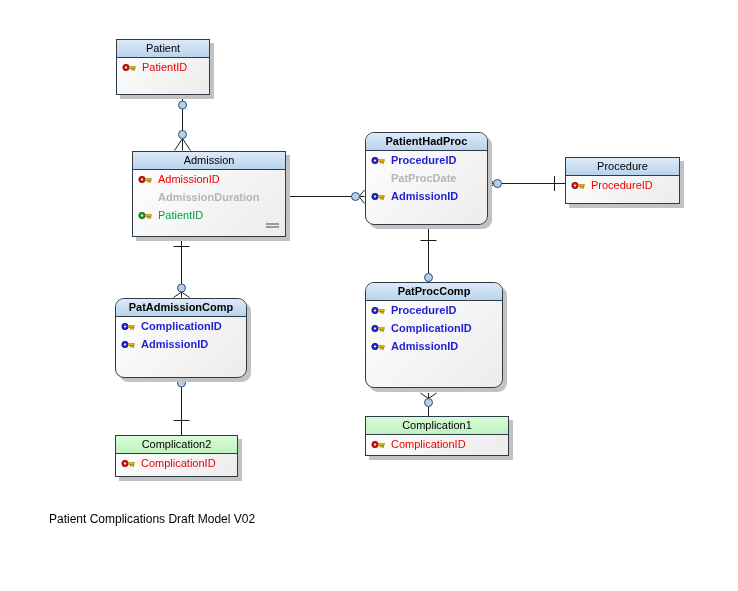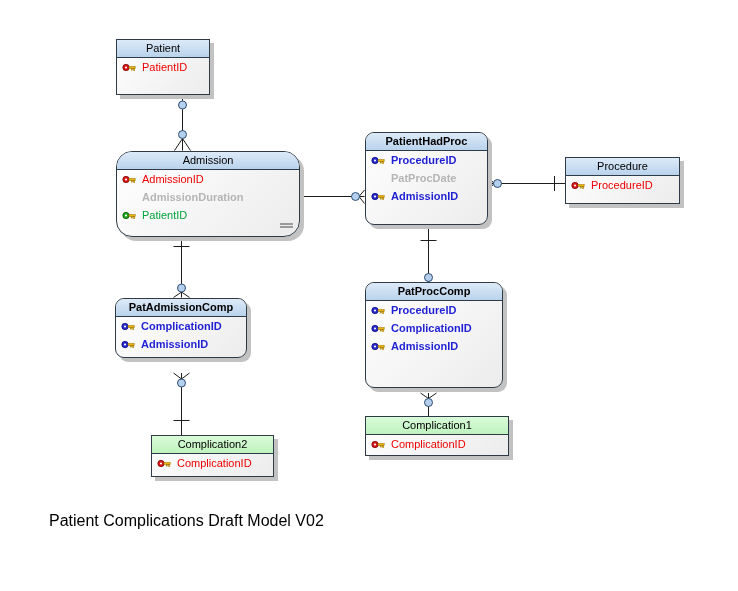--- a/index.html
+++ b/index.html
@@ -49,21 +49,21 @@
 
   .resize-glyph{
     position:absolute;right:6px;bottom:8px;
     width:13px;height:5px;
     border-top:2px solid #9a9a9a;
     border-bottom:2px solid #9a9a9a;
     box-sizing:border-box;
   }
   #caption{
     position:absolute;left:49px;top:512px;
-    font-size:16px;color:#000;white-space:nowrap;
+    font-size:12px;color:#000;white-space:nowrap;
   }
 </style>
 </head>
 <body>
 
 <div id="canvas">
 
   <svg id="wires" width="738" height="591" viewBox="0 0 738 591">
 
     <g>
@@ -125,21 +125,21 @@
             <circle class="hole" cx="4" cy="4.5" r="1.1"></circle>
             <rect class="shaft" x="7" y="3.4" width="6.2" height="2.1"></rect>
             <rect class="shaft" x="9.2" y="5.5" width="1.2" height="1.6"></rect>
             <rect class="shaft" x="11.6" y="5.5" width="1.2" height="2.2"></rect>
           </svg>
         <span class="col-text pk">PatientID</span>
       </div>
     </div>
   </div>
 
-  <div class="entity square" style="left:116px;top:151px;width:184px;height:86px;border-radius:16px;">
+  <div class="entity square" style="left:132px;top:151px;width:154px;height:86px;">
     <div class="entity-header">Admission</div>
     <div class="entity-body">
       <div class="col-row">
         <svg class="key" width="14" height="9" viewBox="0 0 14 9">
             <circle class="head-red" cx="4" cy="4.5" r="3.2"></circle>
             <circle class="hole" cx="4" cy="4.5" r="1.1"></circle>
             <rect class="shaft" x="7" y="3.4" width="6.2" height="2.1"></rect>
             <rect class="shaft" x="9.2" y="5.5" width="1.2" height="1.6"></rect>
             <rect class="shaft" x="11.6" y="5.5" width="1.2" height="2.2"></rect>
           </svg>
@@ -200,21 +200,21 @@
             <circle class="hole" cx="4" cy="4.5" r="1.1"></circle>
             <rect class="shaft" x="7" y="3.4" width="6.2" height="2.1"></rect>
             <rect class="shaft" x="9.2" y="5.5" width="1.2" height="1.6"></rect>
             <rect class="shaft" x="11.6" y="5.5" width="1.2" height="2.2"></rect>
           </svg>
         <span class="col-text pk">ProcedureID</span>
       </div>
     </div>
   </div>
 
-  <div class="entity rounded" style="left:115px;top:298px;width:132px;height:60px;">
+  <div class="entity rounded" style="left:115px;top:298px;width:132px;height:80px;">
     <div class="entity-header">PatAdmissionComp</div>
     <div class="entity-body">
       <div class="col-row">
         <svg class="key" width="14" height="9" viewBox="0 0 14 9">
             <circle class="head-blue" cx="4" cy="4.5" r="3.2"></circle>
             <circle class="hole" cx="4" cy="4.5" r="1.1"></circle>
             <rect class="shaft" x="7" y="3.4" width="6.2" height="2.1"></rect>
             <rect class="shaft" x="9.2" y="5.5" width="1.2" height="1.6"></rect>
             <rect class="shaft" x="11.6" y="5.5" width="1.2" height="2.2"></rect>
           </svg>
@@ -262,21 +262,21 @@
             <circle class="hole" cx="4" cy="4.5" r="1.1"></circle>
             <rect class="shaft" x="7" y="3.4" width="6.2" height="2.1"></rect>
             <rect class="shaft" x="9.2" y="5.5" width="1.2" height="1.6"></rect>
             <rect class="shaft" x="11.6" y="5.5" width="1.2" height="2.2"></rect>
           </svg>
         <span class="col-text fk">AdmissionID</span>
       </div>
     </div>
   </div>
 
-  <div class="entity square green" style="left:115px;top:435px;width:123px;height:42px;margin-left:36px;">
+  <div class="entity square green" style="left:115px;top:435px;width:123px;height:42px;">
     <div class="entity-header">Complication2</div>
     <div class="entity-body">
       <div class="col-row">
         <svg class="key" width="14" height="9" viewBox="0 0 14 9">
             <circle class="head-red" cx="4" cy="4.5" r="3.2"></circle>
             <circle class="hole" cx="4" cy="4.5" r="1.1"></circle>
             <rect class="shaft" x="7" y="3.4" width="6.2" height="2.1"></rect>
             <rect class="shaft" x="9.2" y="5.5" width="1.2" height="1.6"></rect>
             <rect class="shaft" x="11.6" y="5.5" width="1.2" height="2.2"></rect>
           </svg>

